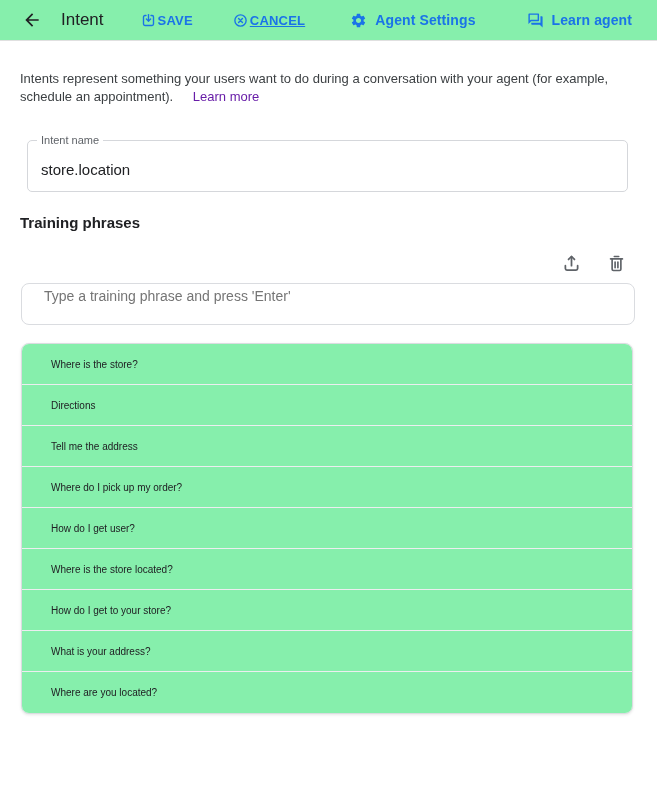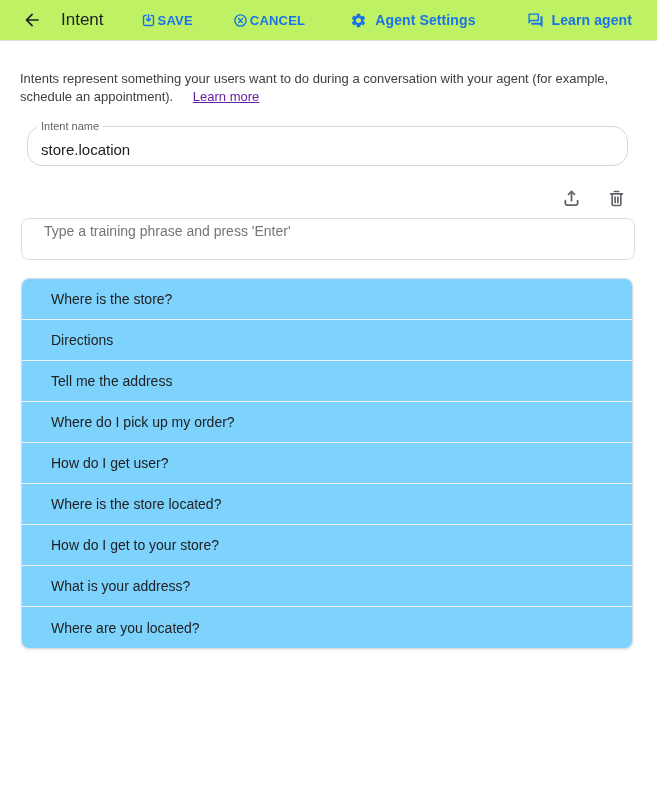--- a/index.html
+++ b/index.html
@@ -12,57 +12,57 @@
   }
   button { background: none; border: none; cursor: pointer; font-family: inherit; }
 
   
   .topbar {
     height: 41px;
     display: flex;
     align-items: center;
     padding: 0 25px 0 20px;
     border-bottom: 1px solid #e0e0e0;
-    background: #bef264;
+    background: #86efac;
   }
   .back-btn { width: 24px; height: 24px; display: flex; align-items: center; justify-content: center; color: #202124; }
   .page-title { font-size: 17px; font-weight: 400; color: var(--text-primary, #202124); margin-left: 17px; }
   .blue-action {
     display: inline-flex; align-items: center;
     color: var(--accent-blue, #1a73e8);
     font-weight: 700; font-size: 13px; letter-spacing: .2px;
   }
   .blue-action .ic { display: inline-flex; margin-right: 2px; }
   .action-save { margin-left: 37px; }
-  .action-cancel { margin-left: 40px; }
+  .action-cancel { margin-left: 40px; text-decoration: underline; }
   .topbar-spacer { flex: 1; }
   .nav-action {
     display: inline-flex; align-items: center;
     color: var(--accent-blue, #1a73e8);
     font-weight: 700; font-size: 14px; letter-spacing: .1px;
   }
   .nav-action .ic { display: inline-flex; margin-right: 8px; }
   .action-test { margin-left: 51px; }
 
   
   .intro {
     margin: 29px 15px 0 20px;
     max-width: 622px;
     font-size: 13px; line-height: 18px;
     color: var(--text-secondary, #3c4043);
   }
-  .intro a { color: var(--link-purple, #681da8); text-decoration: underline; cursor: pointer; padding-left: 16px; }
+  .intro a { color: var(--link-purple, #681da8); cursor: pointer; padding-left: 16px; }
 
   
   .intent-field {
     position: relative;
-    margin: 20px 29px 0 27px;
-    height: 40px;
+    margin: 34px 29px 0 27px;
+    height: 52px;
     border: 1px solid #d5d7db;
-    border-radius: 15px;
+    border-radius: 5px;
   }
   .intent-field .field-label {
     position: absolute; top: -7px; left: 9px;
     background: #fff; padding: 0 4px;
     font-size: 11px; color: var(--icon-gray, #5f6368);
     line-height: 13px;
   }
   .intent-field input {
     width: 100%; height: 100%;
     border: none; outline: none; background: transparent;
@@ -109,24 +109,24 @@
     border: 1px solid var(--border-gray, #dadce0);
     border-radius: 8px;
     box-shadow: 0 1px 3px rgba(0,0,0,.10);
     overflow: hidden;
     background: #fff;
   }
   .phrase-row {
     height: 41px;
     display: flex; align-items: center;
     padding-left: 29px;
-    font-size: 14px; color: var(--text-primary, #202124);
+    font-size: 10px; color: var(--text-primary, #202124);
     border-bottom: 1px solid #eceef0;
     cursor: pointer;
-    background: #7dd3fc;
+    background: #86efac;
   }
   .phrase-row:last-child { border-bottom: none; }
 </style>
 </head>
 <body>
 
 <header class="topbar">
   <button class="back-btn">
     <span style="display:inline-flex">
       <svg viewBox="0 0 24 24" width="20" height="20" fill="currentColor">
@@ -179,20 +179,21 @@
 </header>
 
 <main>
   <p class="intro"><span>Intents represent something your users want to do during a conversation with your agent (for example, schedule an appointment). </span><a>Learn more</a></p>
 
   <div class="intent-field">
     <span class="field-label">Intent name</span>
     <input type="text" value="store.location" style="">
   </div>
 
+  <h2 class="section-heading">Training phrases</h2>
 
   <div class="phrase-toolbar">
     <button class="icon-btn">
       <span style="display:inline-flex">
         <svg viewBox="0 0 24 24" width="21" height="21" fill="none" stroke="currentColor" stroke-width="2" stroke-linecap="round" stroke-linejoin="round">
           <path d="M12 14.5V4"></path>
           <path d="M8.6 7.4 12 4l3.4 3.4"></path>
           <path d="M5 14.5v3.2c0 .9.8 1.8 1.8 1.8h10.4c1 0 1.8-.9 1.8-1.8v-3.2"></path>
         </svg>
       </span>

